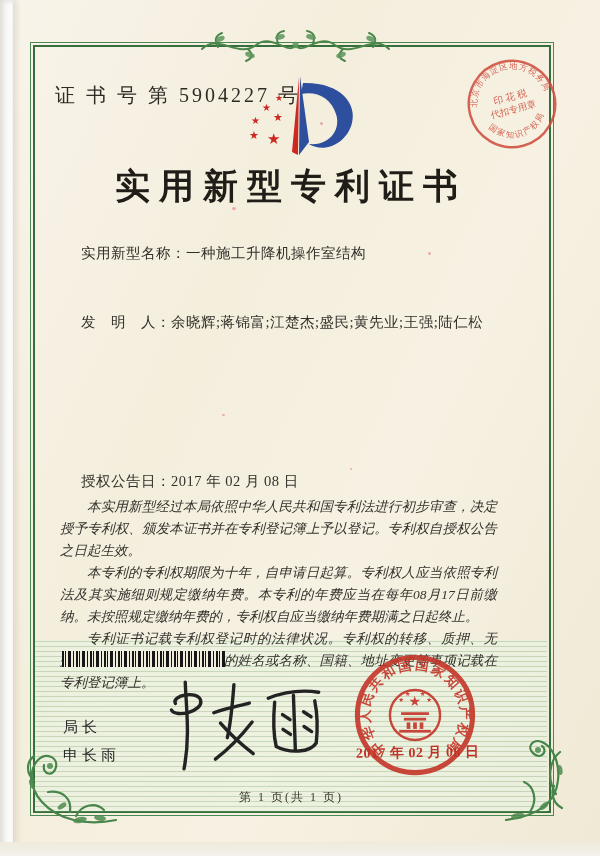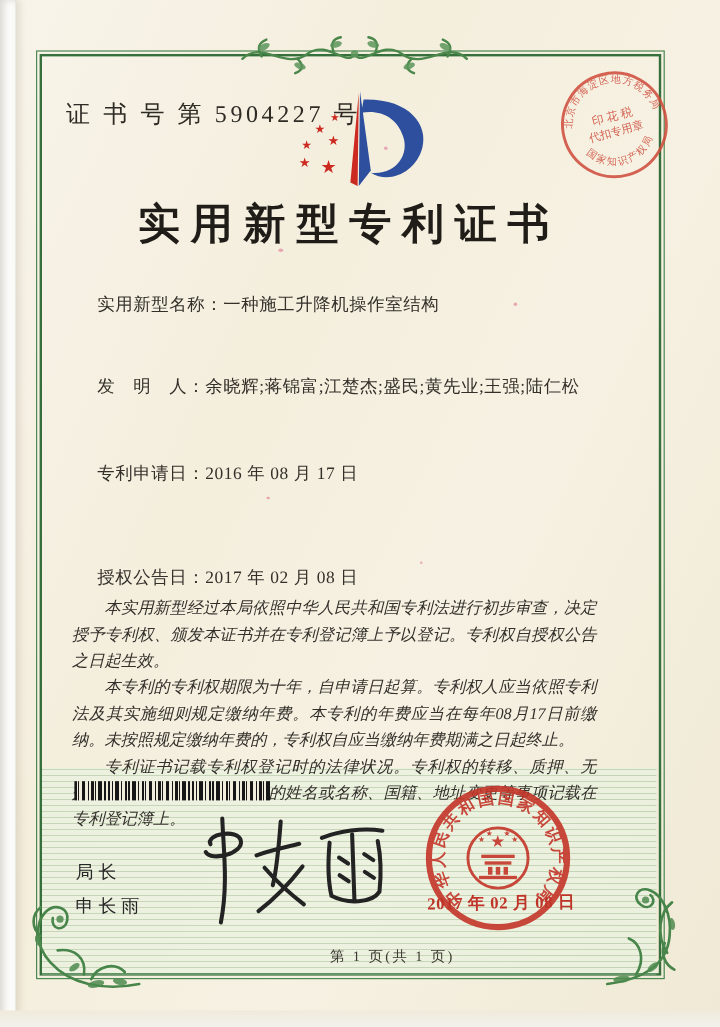--- a/index.html
+++ b/index.html
@@ -30,21 +30,21 @@
   .barcode{position:absolute;left:62px;top:651px;width:163px;height:16px;
     background:repeating-linear-gradient(90deg,#161616 0 2px,#f1eddd 2px 3px,#161616 3px 4px,#f1eddd 4px 6px,#161616 6px 9px,#f1eddd 9px 11px,#161616 11px 12px,#f1eddd 12px 14px);}
   .signer{position:absolute;left:63px;font-family:"Liberation Sans","DejaVu Sans",sans-serif;
     font-size:15px;letter-spacing:4px;color:#262626;font-weight:500;margin-top:19px;}
   .signer-title{top:699px}.signer-name{top:727px}
   .signature{position:absolute;left:142px;top:676px;width:195px;height:95px;}
   .seal{position:absolute;left:350px;top:650px;width:130px;height:130px;opacity:.9;}
   .seal-date{position:absolute;left:356px;top:744px;font-size:14px;font-weight:600;
     letter-spacing:.5px;color:#bf3428;z-index:5;transform:rotate(-.8deg);}
   .footer{position:absolute;left:30px;top:789px;width:522px;text-align:center;
-    font-size:12px;letter-spacing:2px;color:#3a382f;z-index:6;padding-left:36px;}
+    font-size:12px;letter-spacing:2px;color:#3a382f;z-index:6;}
   .tax-stamp{position:absolute;left:458px;top:50px;width:108px;height:108px;opacity:.85;}
   .garland{position:absolute;left:198px;top:27px;width:195px;height:38px;}
   .flourish-bl{position:absolute;left:16px;top:732px;width:112px;height:96px;}
   .flourish-br{position:absolute;left:500px;top:722px;width:72px;height:106px;}
   .logo{position:absolute;left:225px;top:74px;width:155px;height:90px;}
   .speck{position:absolute;border-radius:50%;background:rgba(221,110,140,.55);}
 </style>
 </head>
 <body>
 
@@ -119,21 +119,20 @@
       <text x="42" y="70" font-size="15">★</text>
     </g>
   </svg>
 
   <div class="cert-no">证 书 号 第 5904227 号</div>
 
   <div class="title">实用新型专利证书</div>
 
   <div class="field f0"><span>实用新型名称：</span><span>一种施工升降机操作室结构</span></div>
   <div class="field f1"><span>发　明　人：</span><span>余晓辉;蒋锦富;江楚杰;盛民;黄先业;王强;陆仁松</span></div>
-  <div class="field f3"><span>专利申请日：</span><span>2016 年 08 月 17 日</span></div>
   <div class="field f5"><span>授权公告日：</span><span>2017 年 02 月 08 日</span></div>
 
   <div class="body-text">
     <p>本实用新型经过本局依照中华人民共和国专利法进行初步审查，决定授予专利权、颁发本证书并在专利登记簿上予以登记。专利权自授权公告之日起生效。</p>
     <p>本专利的专利权期限为十年，自申请日起算。专利权人应当依照专利法及其实施细则规定缴纳年费。本专利的年费应当在每年08月17日前缴纳。未按照规定缴纳年费的，专利权自应当缴纳年费期满之日起终止。</p>
     <p>专利证书记载专利权登记时的法律状况。专利权的转移、质押、无效、终止、恢复和专利权人的姓名或名称、国籍、地址变更等事项记载在专利登记簿上。</p>
   </div>
 
   <div class="barcode"></div>
 

